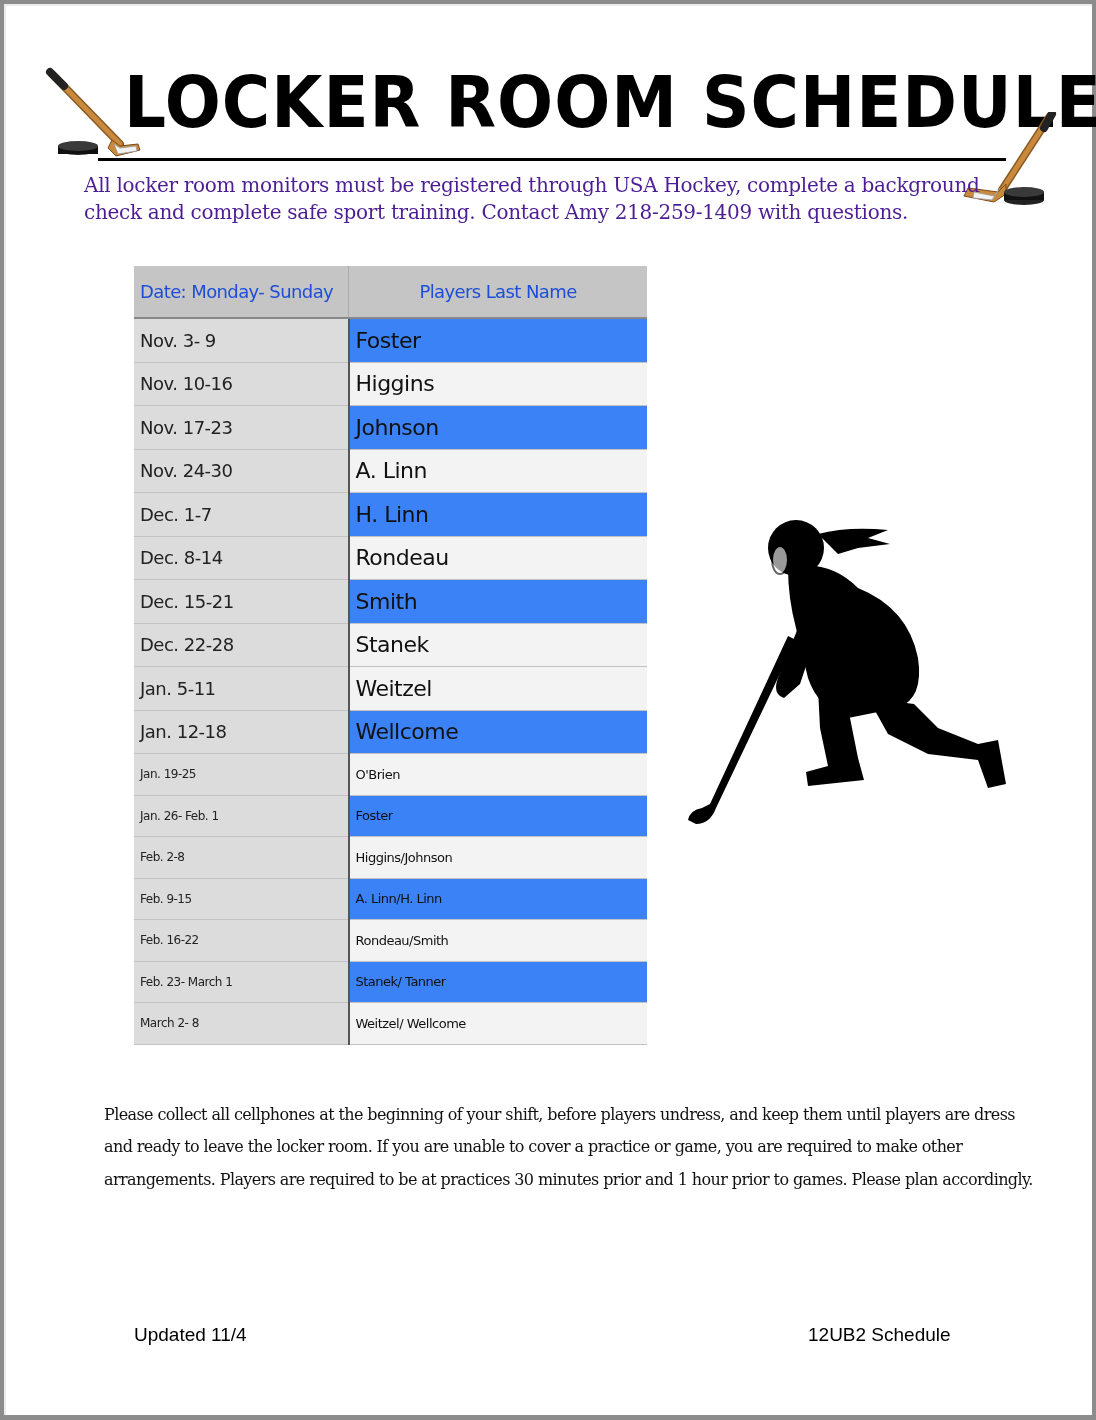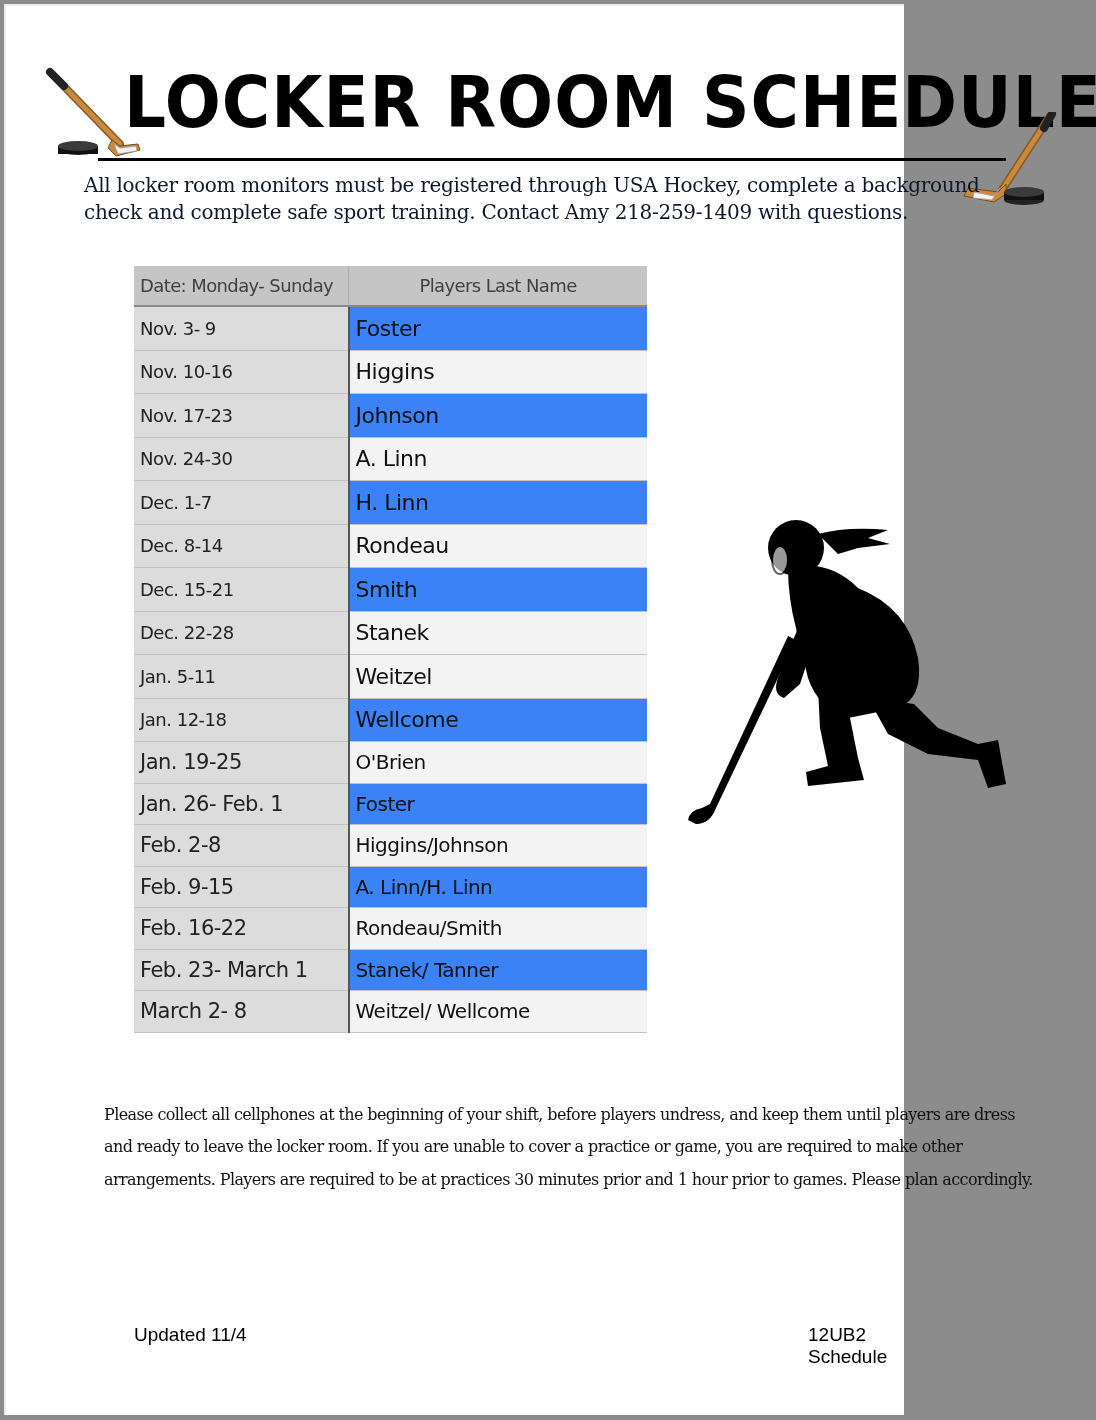--- a/index.html
+++ b/index.html
@@ -6,21 +6,21 @@
   body {
     width: 1096px; height: 1420px;
     background: #8c8c8c;
     position: relative;
     overflow: hidden;
     font-family: "Liberation Sans", sans-serif;
   }
   .page {
     position: absolute;
     left: 4px; top: 4px;
-    width: 900px; height: 1411px;
+    width: 1088px; height: 1411px;
     background: #ffffff;
     border-left: 2px solid #ececec;
     border-top: 2px solid #ececec;
     box-sizing: border-box;
   }
   .title {
     position: absolute;
     left: 118px; top: 62px;
     font-family: "DejaVu Sans", sans-serif;
     font-weight: bold;
@@ -40,37 +40,37 @@
   }
   .stick-left { position: absolute; left: 36px; top: 58px; width: 100px; height: 100px; }
   .stick-right { position: absolute; left: 952px; top: 106px; width: 100px; height: 100px; }
   .intro {
     position: absolute;
     left: 78px; top: 166px;
     width: 900px;
     font-family: "DejaVu Serif", serif;
     font-size: 20px;
     line-height: 26.5px;
-    color: #0f172a;
+    color: #4c1d95;
     letter-spacing: -0.3px;
   }
   table.sched {
     position: absolute;
     left: 128px; top: 260px;
     width: 513px;
     border-collapse: collapse;
     font-family: "DejaVu Sans", sans-serif;
   }
   table.sched th {
     background: #c4c5c4;
-    color: #404040;
+    color: #1d4ed8;
     font-weight: normal;
     font-size: 18px;
     height: 39px;
-    padding: 0 6px;
+    padding: 6px 6px;
     border-bottom: 2px solid #888;
     border-right: 1px solid #aaa;
     letter-spacing: -0.6px;
   }
   table.sched th.c1 { text-align: left; width: 202px; }
   table.sched th.c2 { text-align: center; border-right: none; }
   table.sched td {
     font-size: 19px;
     padding: 0 6px;
     border-bottom: 1px solid #c2c2c2;
@@ -80,22 +80,22 @@
   table.sched td.date {
     background: #dcdcdc;
     font-size: 17px;
     border-right: 2px solid #555;
     color: #222;
   }
   table.sched tr.odd td.name { background: #3b82f6; }
   table.sched tr.even td.name { background: #f3f3f3; }
   table.sched tr.big td { height: 42.5px; font-size: 22px; }
   table.sched tr.big td.date { font-size: 18px; }
-  table.sched tr.small td { height: 40.5px; font-size: 20px; }
-  table.sched tr.small td.date { font-size: 21px; }
+  table.sched tr.small td { height: 40.5px; font-size: 13px; }
+  table.sched tr.small td.date { font-size: 12px; }
   .silhouette { position: absolute; left: 682px; top: 502px; width: 330px; height: 330px; }
   .rules {
     position: absolute;
     left: 98px; top: 1093px;
     width: 940px;
     font-family: "DejaVu Serif", serif;
     font-size: 16px;
     line-height: 32.3px;
     color: #111;
     letter-spacing: -0.6px;

